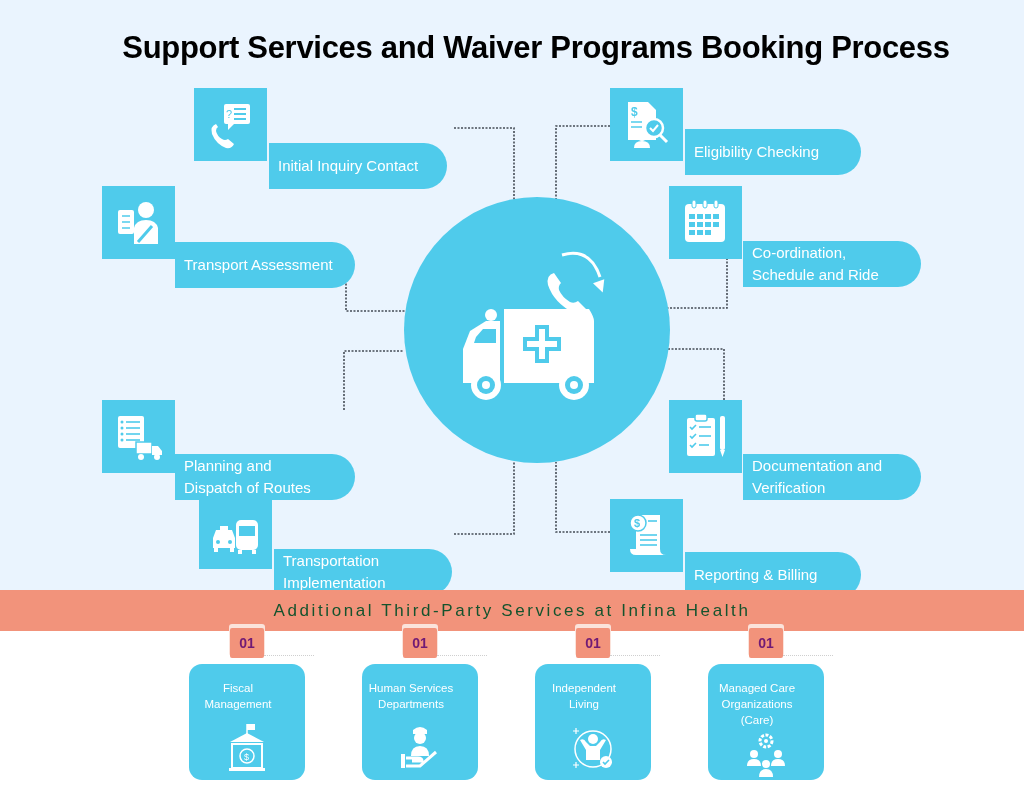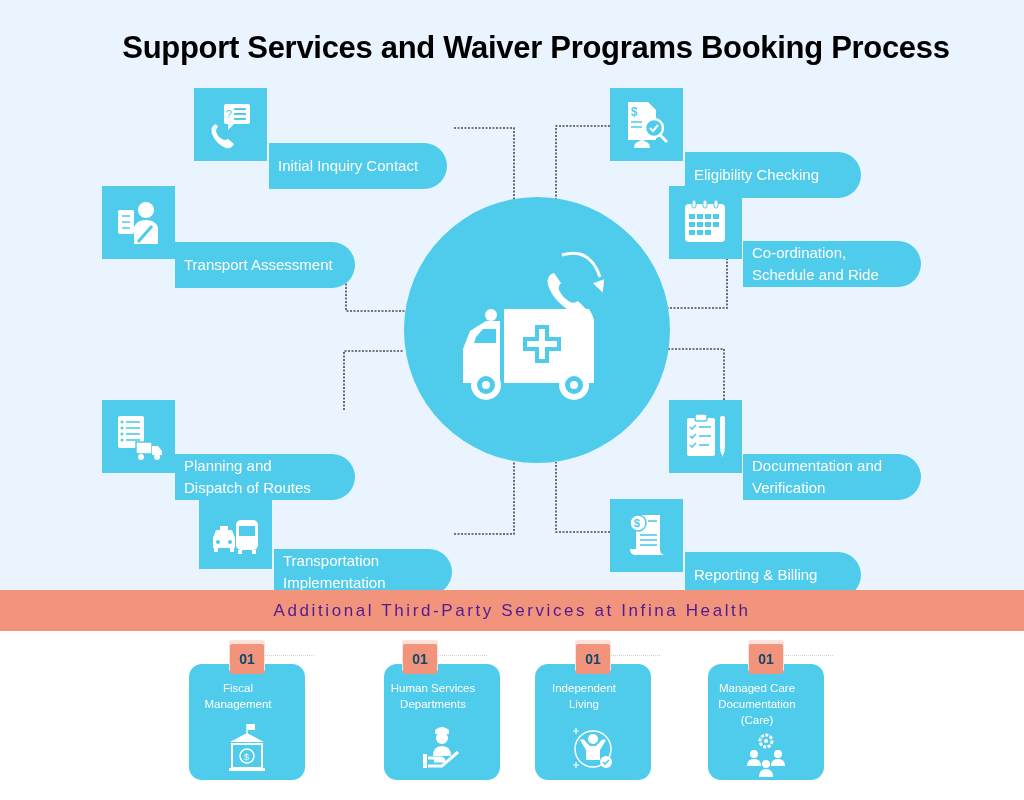--- a/index.html
+++ b/index.html
@@ -7,25 +7,25 @@
   body { position: relative; background: #ffffff; font-family: "Liberation Sans", sans-serif; }
   .top { position: absolute; left: 0; top: 0; width: 1024px; height: 590px; background: #eaf4fe; }
   .title { position: absolute; left: 0; top: 30px; width: 1024px; text-align: center; font-weight: bold; font-size: 31px; color: #000; letter-spacing: -0.3px; margin-left: 24px; }
   .lines { position: absolute; left: 0; top: 0; width: 1024px; height: 590px; }
   .hub { position: absolute; left: 404px; top: 197px; width: 266px; height: 266px; border-radius: 50%; background: #4fcbeb; }
   .hub svg { position: absolute; left: 0; top: 0; }
   .step { position: absolute; }
   .step .ibox { position: absolute; width: 73px; height: 73px; background: #4fcbeb; }
   .step .ibox svg { position: absolute; left: 10px; top: 10px; width: 53px; height: 53px; }
   .step .pill { position: absolute; height: 46px; background: #4fcbeb; border-radius: 0 23px 23px 0; color: #fff; font-size: 15px; line-height: 22px; display: flex; flex-direction: column; justify-content: center; padding-left: 9px; margin-top: 40px; }
-  .band { position: absolute; left: 0; top: 590px; width: 1024px; height: 41px; background: #f2937b; color: #4c1d95; text-align: center; font-size: 17px; line-height: 41px; letter-spacing: 2.6px; }
+  .band { position: absolute; left: 0; top: 590px; width: 1024px; height: 41px; background: #f2937b; color: #14532d; text-align: center; font-size: 17px; line-height: 41px; letter-spacing: 2.6px; }
   .card { position: absolute; top: 664px; width: 116px; height: 116px; background: #4fcbeb; border-radius: 13px; color: #fff; text-align: center; }
   .card .ctitle { position: absolute; left: 0; top: 16px; width: 98px; font-size: 11.5px; line-height: 16px; }
   .card svg { position: absolute; left: 33px; width: 50px; height: 50px; }
-  .badge { position: absolute; top: 644px; width: 34px; height: 30px; background: #f2937b; color: #0c4a6e; font-weight: bold; font-size: 14px; text-align: center; line-height: 30px; border-radius: 2px; box-shadow: 0 -3px 0 1px #fbe3db; }
+  .badge { position: absolute; top: 628px; width: 34px; height: 30px; background: #f2937b; color: #701a75; font-weight: bold; font-size: 14px; text-align: center; line-height: 30px; border-radius: 2px; box-shadow: 0 -3px 0 1px #fbe3db; }
   .bline { position: absolute; top: 655px; width: 50px; border-top: 1px dotted #cfcfcf; }
 </style>
 </head>
 <body>
 
 <div class="top"></div>
 <h1 class="title">Support Services and Waiver Programs Booking Process</h1>
 
 <svg class="lines" viewBox="0 0 1024 590">
   <g fill="none" stroke="#444b55" stroke-width="1.6" stroke-dasharray="2 1.5">
@@ -167,21 +167,21 @@
           <line x1="11" y1="24" x2="22" y2="24"></line>
           <line x1="11" y1="29" x2="22" y2="29"></line>
         </g>
       <circle cx="34" cy="30" r="9" fill="#4fcbeb" stroke="#fff" stroke-width="2.5"></circle>
       <path d="M30,30 l3,3 l5,-6" fill="none" stroke="#fff" stroke-width="2"></path>
       <line x1="40" y1="37" x2="47" y2="44" stroke="#fff" stroke-width="3"></line>
       <circle cx="22" cy="39" r="4" fill="#fff"></circle>
       <path fill="#fff" d="M14,50 q0,-7 8,-7 q8,0 8,7 z"></path>
     </svg>
   </div>
-  <div class="pill" style="left:75px; top:24px; width:176px;">
+  <div class="pill" style="left:75px; top:1px; width:176px;">
     <span>Eligibility Checking</span>
   </div>
 </div>
 
 <div class="step" style="left:669px; top:186px;">
   <div class="ibox" style="left:0; top:0;">
     <svg viewBox="0 0 53 53">
       <rect x="6" y="8" width="40" height="38" rx="4" fill="#fff"></rect>
       <g fill="#4fcbeb">
         <rect x="10" y="18" width="6" height="5"></rect>
@@ -268,21 +268,21 @@
     <rect x="25" y="2" width="8" height="6" fill="#fff"></rect>
     <path fill="#fff" d="M8,20 L25,11 L42,20 Z"></path>
     <rect x="10" y="22" width="30" height="24" fill="none" stroke="#fff" stroke-width="2"></rect>
     <circle cx="25" cy="34" r="7" fill="none" stroke="#fff" stroke-width="1.5"></circle>
     <text x="22" y="38" font-size="9" fill="#fff" font-family="Liberation Sans, sans-serif">$</text>
     <rect x="7" y="46" width="36" height="3" fill="#fff"></rect>
   </svg>
 </div>
 <div class="badge" style="left:230px;">01</div>
 
-<div class="card" style="left:384px;">
+<div class="card" style="left:362px;">
   <div class="ctitle">
     <div>Human Services</div>
     <div>Departments</div>
   </div>
   <svg style="top:58px;" viewBox="0 0 50 50">
     <path fill="#fff" d="M18,8 q7,-6 14,0 l0,4 h-14 z"></path>
     <circle cx="25" cy="16" r="6" fill="#fff"></circle>
     <path fill="#fff" d="M16,34 q0,-10 9,-10 q9,0 9,10 z"></path>
     <rect x="6" y="32" width="4" height="14" fill="#fff"></rect>
     <path fill="none" stroke="#fff" stroke-width="3" d="M11,36 l12,0 q4,0 4,3 l-10,0 M11,44 h14 l16,-14"></path>
@@ -302,21 +302,21 @@
     <circle cx="38" cy="40" r="6" fill="#fff"></circle>
     <path d="M35,40 l2,2 l4,-4" fill="none" stroke="#4fcbeb" stroke-width="1.6"></path>
     <path d="M8,6 v6 M5,9 h6 M8,40 v6 M5,43 h6" stroke="#fff" stroke-width="1.2"></path>
   </svg>
 </div>
 <div class="badge" style="left:576px;">01</div>
 
 <div class="card" style="left:708px;padding-left:24px;">
   <div class="ctitle">
     <div>Managed Care</div>
-    <div>Documentation</div>
+    <div>Organizations</div>
     <div>(Care)</div>
   </div>
   <svg style="top:68px;" viewBox="0 0 50 50">
     <circle cx="25" cy="9" r="6" fill="none" stroke="#fff" stroke-width="3" stroke-dasharray="3 1.5"></circle>
     <circle cx="25" cy="9" r="2" fill="#fff"></circle>
     <circle cx="13" cy="22" r="4" fill="#fff"></circle>
       <path fill="#fff" d="M6,34 q0,-7 7,-7 q7,0 7,7 z"></path>
     <circle cx="37" cy="22" r="4" fill="#fff"></circle>
       <path fill="#fff" d="M30,34 q0,-7 7,-7 q7,0 7,7 z"></path>
     <circle cx="25" cy="32" r="4" fill="#fff"></circle>

